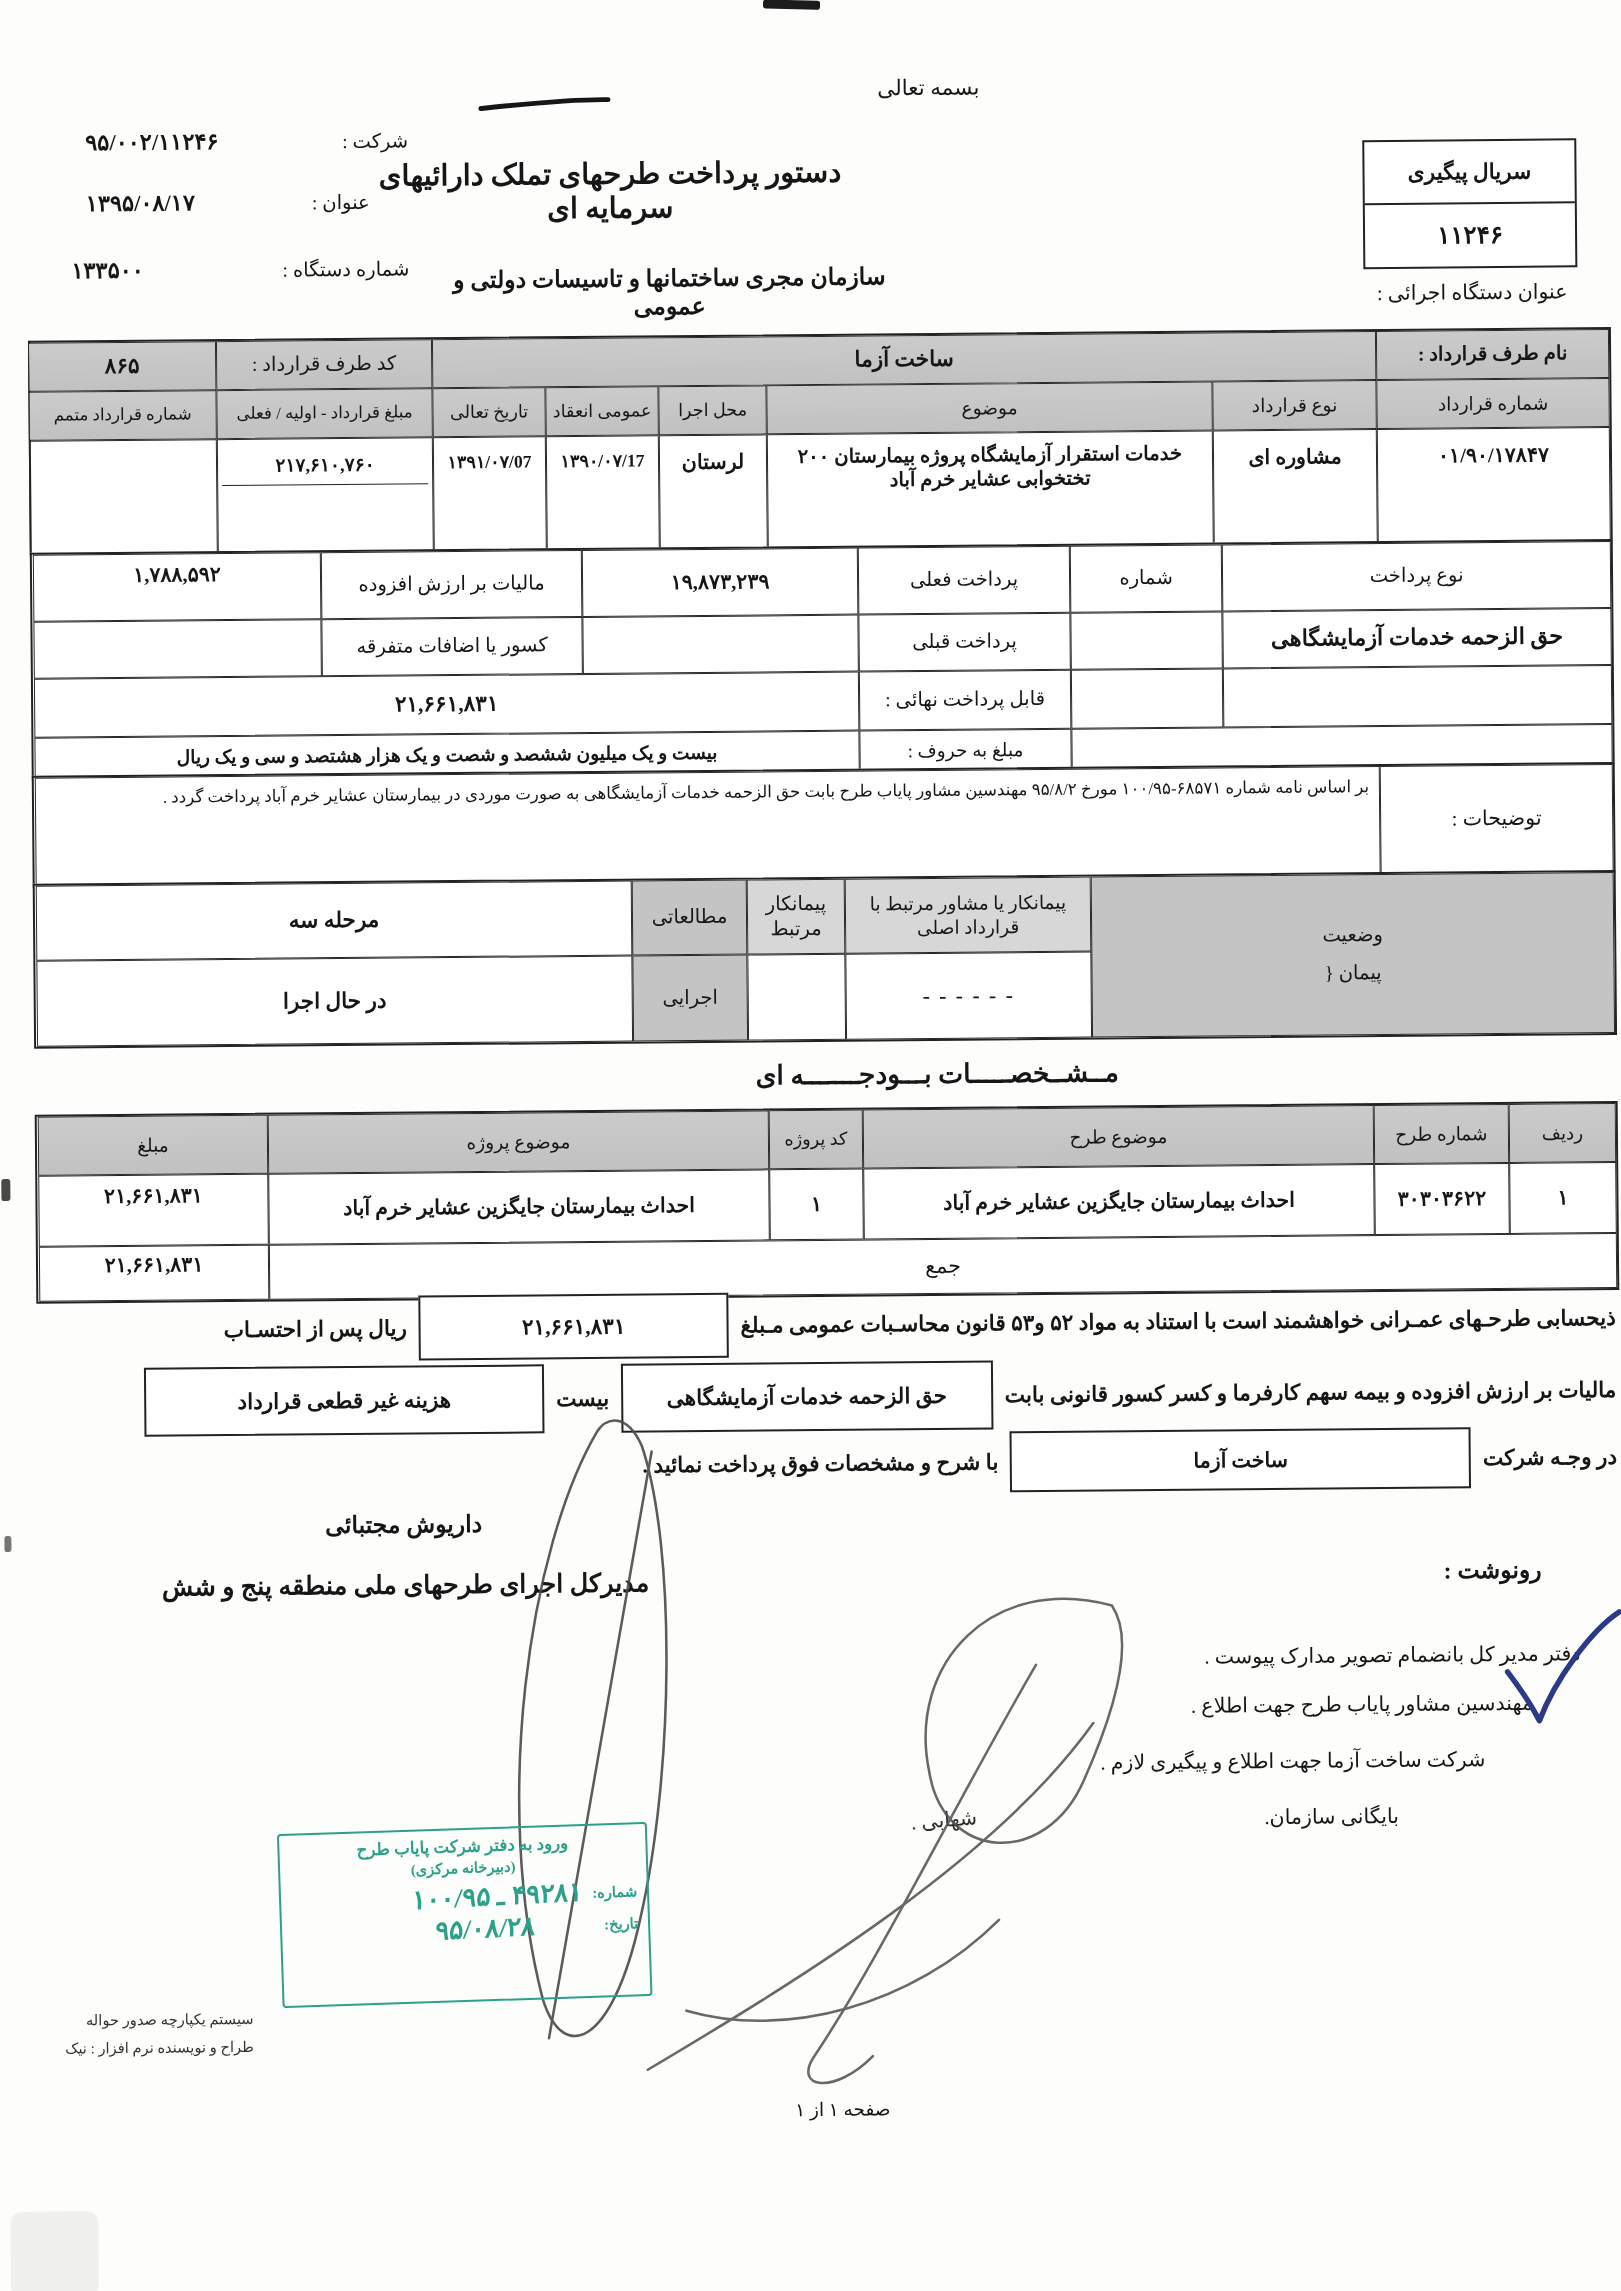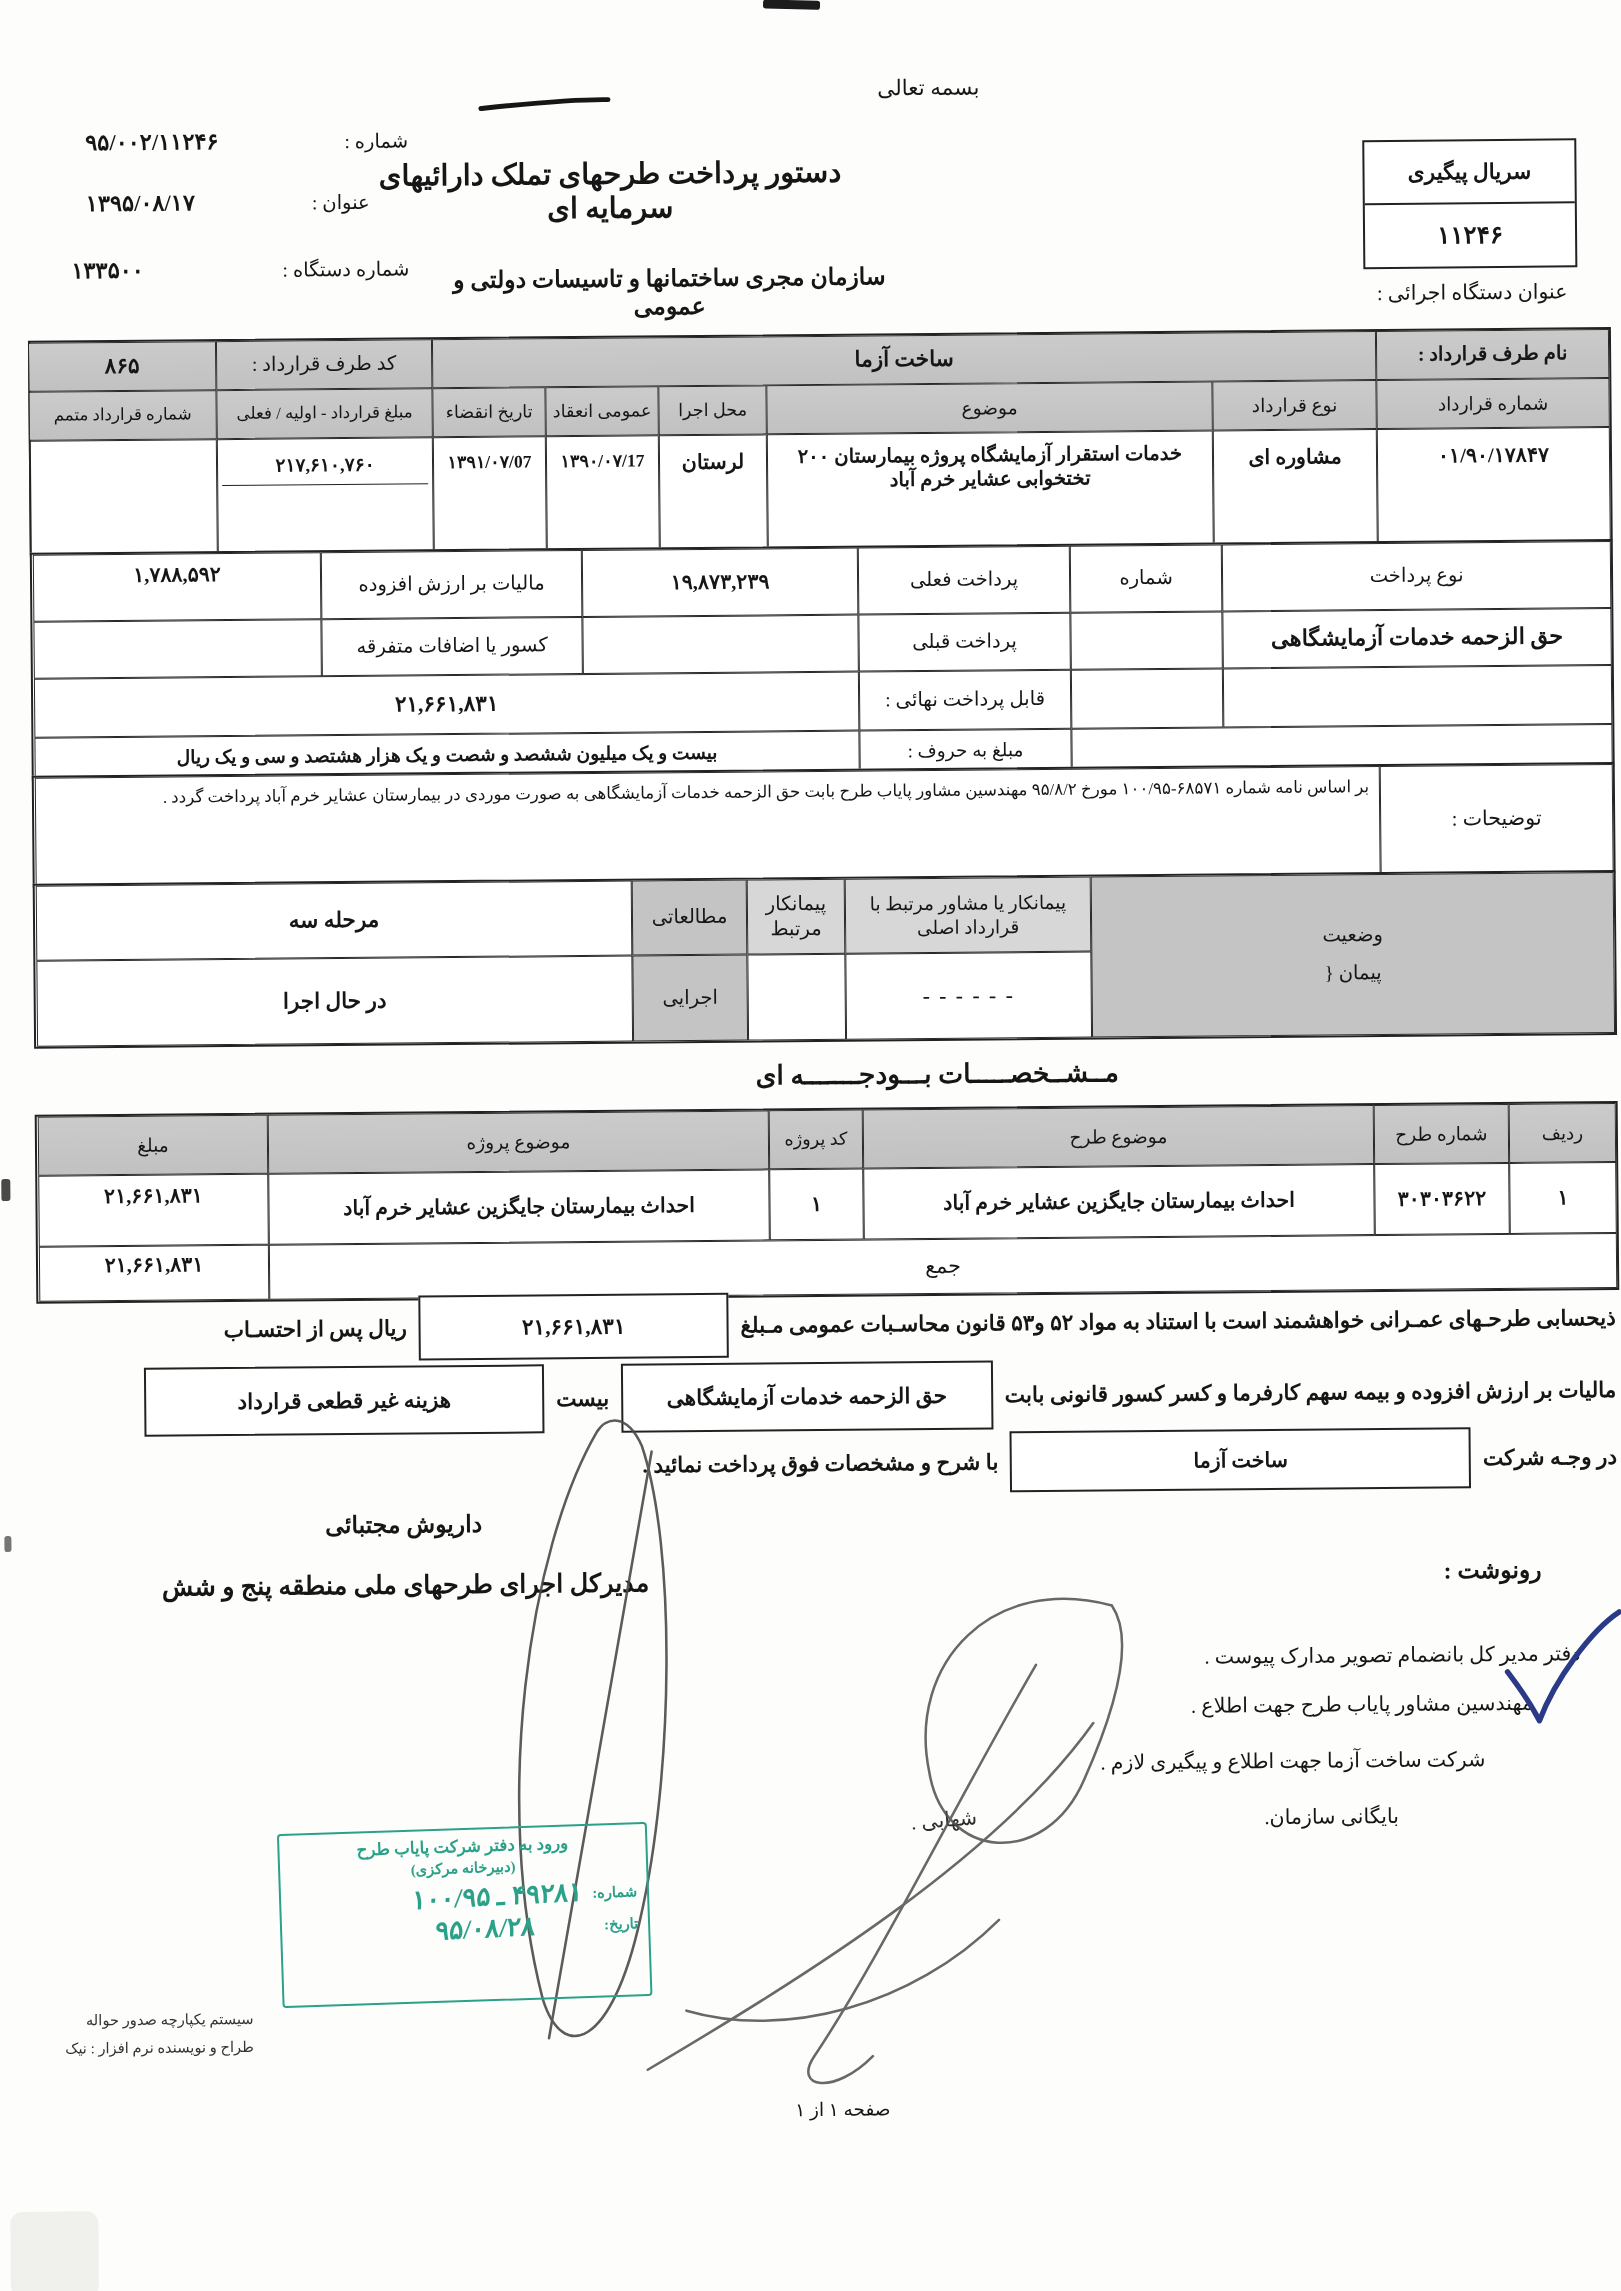--- a/index.html
+++ b/index.html
@@ -50,21 +50,21 @@
 
 <div class="page">
 <div class="tilt">
 
   <div class="abs ctr" style="left:863px;top:76px;width:147px;font-size:21.6px;">بسمه تعالی</div>
   <svg style="left:485px;top:92px;" width="137" height="19.6" viewBox="0 0 140 20">
     <path d="M4,14 C45,10 95,5 134,6" stroke="#161616" stroke-width="5" fill="none" stroke-linecap="round"></path>
   </svg>
 
   <div class="metaline" style="left:93px;top:123px;width:323px;">
-    <span class="lbl">شماره :</span>
+    <span class="lbl">شرکت :</span>
     <span class="val">۹۵/۰۰۲/۱۱۲۴۶</span>
   </div>
   <div class="metaline" style="left:93px;top:184px;width:284px;">
     <span class="lbl">عنوان :</span>
     <span class="val">۱۳۹۵/۰۸/۱۷</span>
   </div>
   <div class="metaline" style="left:78px;top:251px;width:338px;">
     <span class="lbl">شماره دستگاه :</span>
     <span class="val">۱۳۳۵۰۰</span>
   </div>
@@ -82,21 +82,21 @@
     <div class="cell gray b" style="font-size:19.6px;">نام طرف قرارداد :</div>
     <div class="cell gray b" style="grid-column:2/7;font-size:21.6px;">ساخت آزما</div>
     <div class="cell gray">کد طرف قرارداد :</div>
     <div class="cell gray v" style="font-size:21.6px;">۸۶۵</div>
 
     <div class="cell gray" style="font-size:18.6px;">شماره قرارداد</div>
     <div class="cell gray" style="font-size:18.6px;">نوع قرارداد</div>
     <div class="cell gray" style="font-size:18.6px;">موضوع</div>
     <div class="cell gray" style="font-size:17.6px;">محل اجرا</div>
     <div class="cell gray" style="font-size:17.6px;">عمومی انعقاد</div>
-    <div class="cell gray" style="font-size:17.6px;">تاریخ انقضاء</div>
+    <div class="cell gray" style="font-size:17.6px;">تاریخ تعالی</div>
     <div class="cell gray" style="font-size:16.7px;">مبلغ قرارداد - اولیه / فعلی</div>
     <div class="cell gray" style="font-size:16.7px;">شماره قرارداد متمم</div>
 
     <div class="cell v" style="align-items:flex-start;padding-top:13.7px;">۰۱/۹۰/۱۷۸۴۷</div>
     <div class="cell v" style="align-items:flex-start;padding-top:13.7px;">مشاوره ای</div>
     <div class="cell v" style="align-items:flex-start;padding-top:9.8px;font-size:19.6px;">خدمات استقرار آزمایشگاه پروژه بیمارستان ۲۰۰ تختخوابی عشایر خرم آباد</div>
     <div class="cell v" style="align-items:flex-start;padding-top:13.7px;">لرستان</div>
     <div class="cell v" style="align-items:flex-start;padding-top:13.7px;font-size:17.6px;">۱۳۹۰/۰۷/17</div>
     <div class="cell v" style="align-items:flex-start;padding-top:13.7px;font-size:17.6px;">۱۳۹۱/۰۷/07</div>
     <div class="cell v" style="align-items:flex-start;padding-top:13.7px;font-size:18.6px;">

